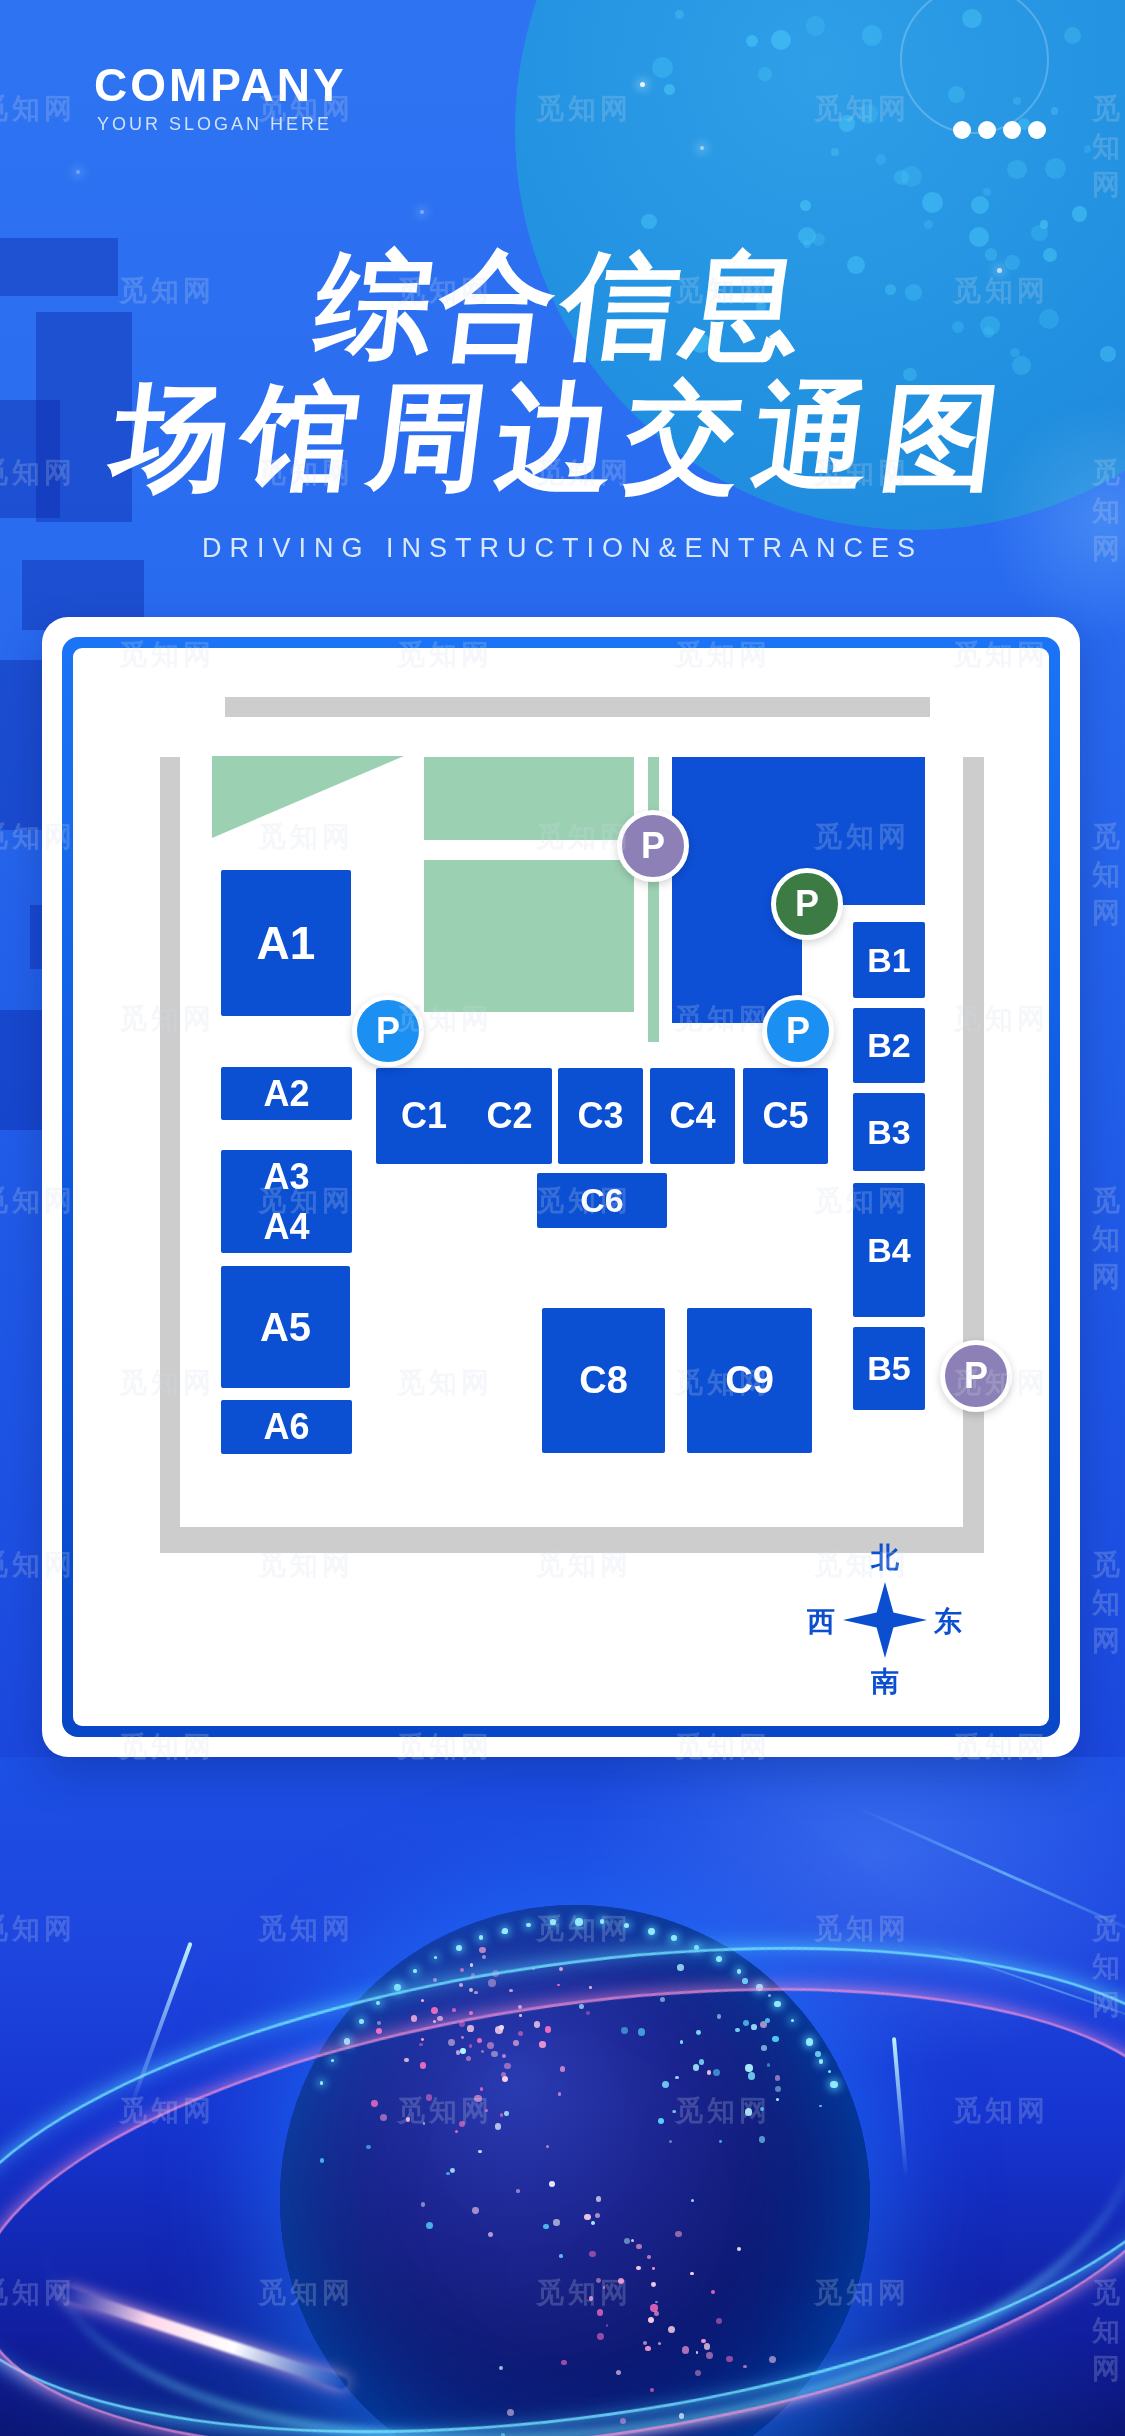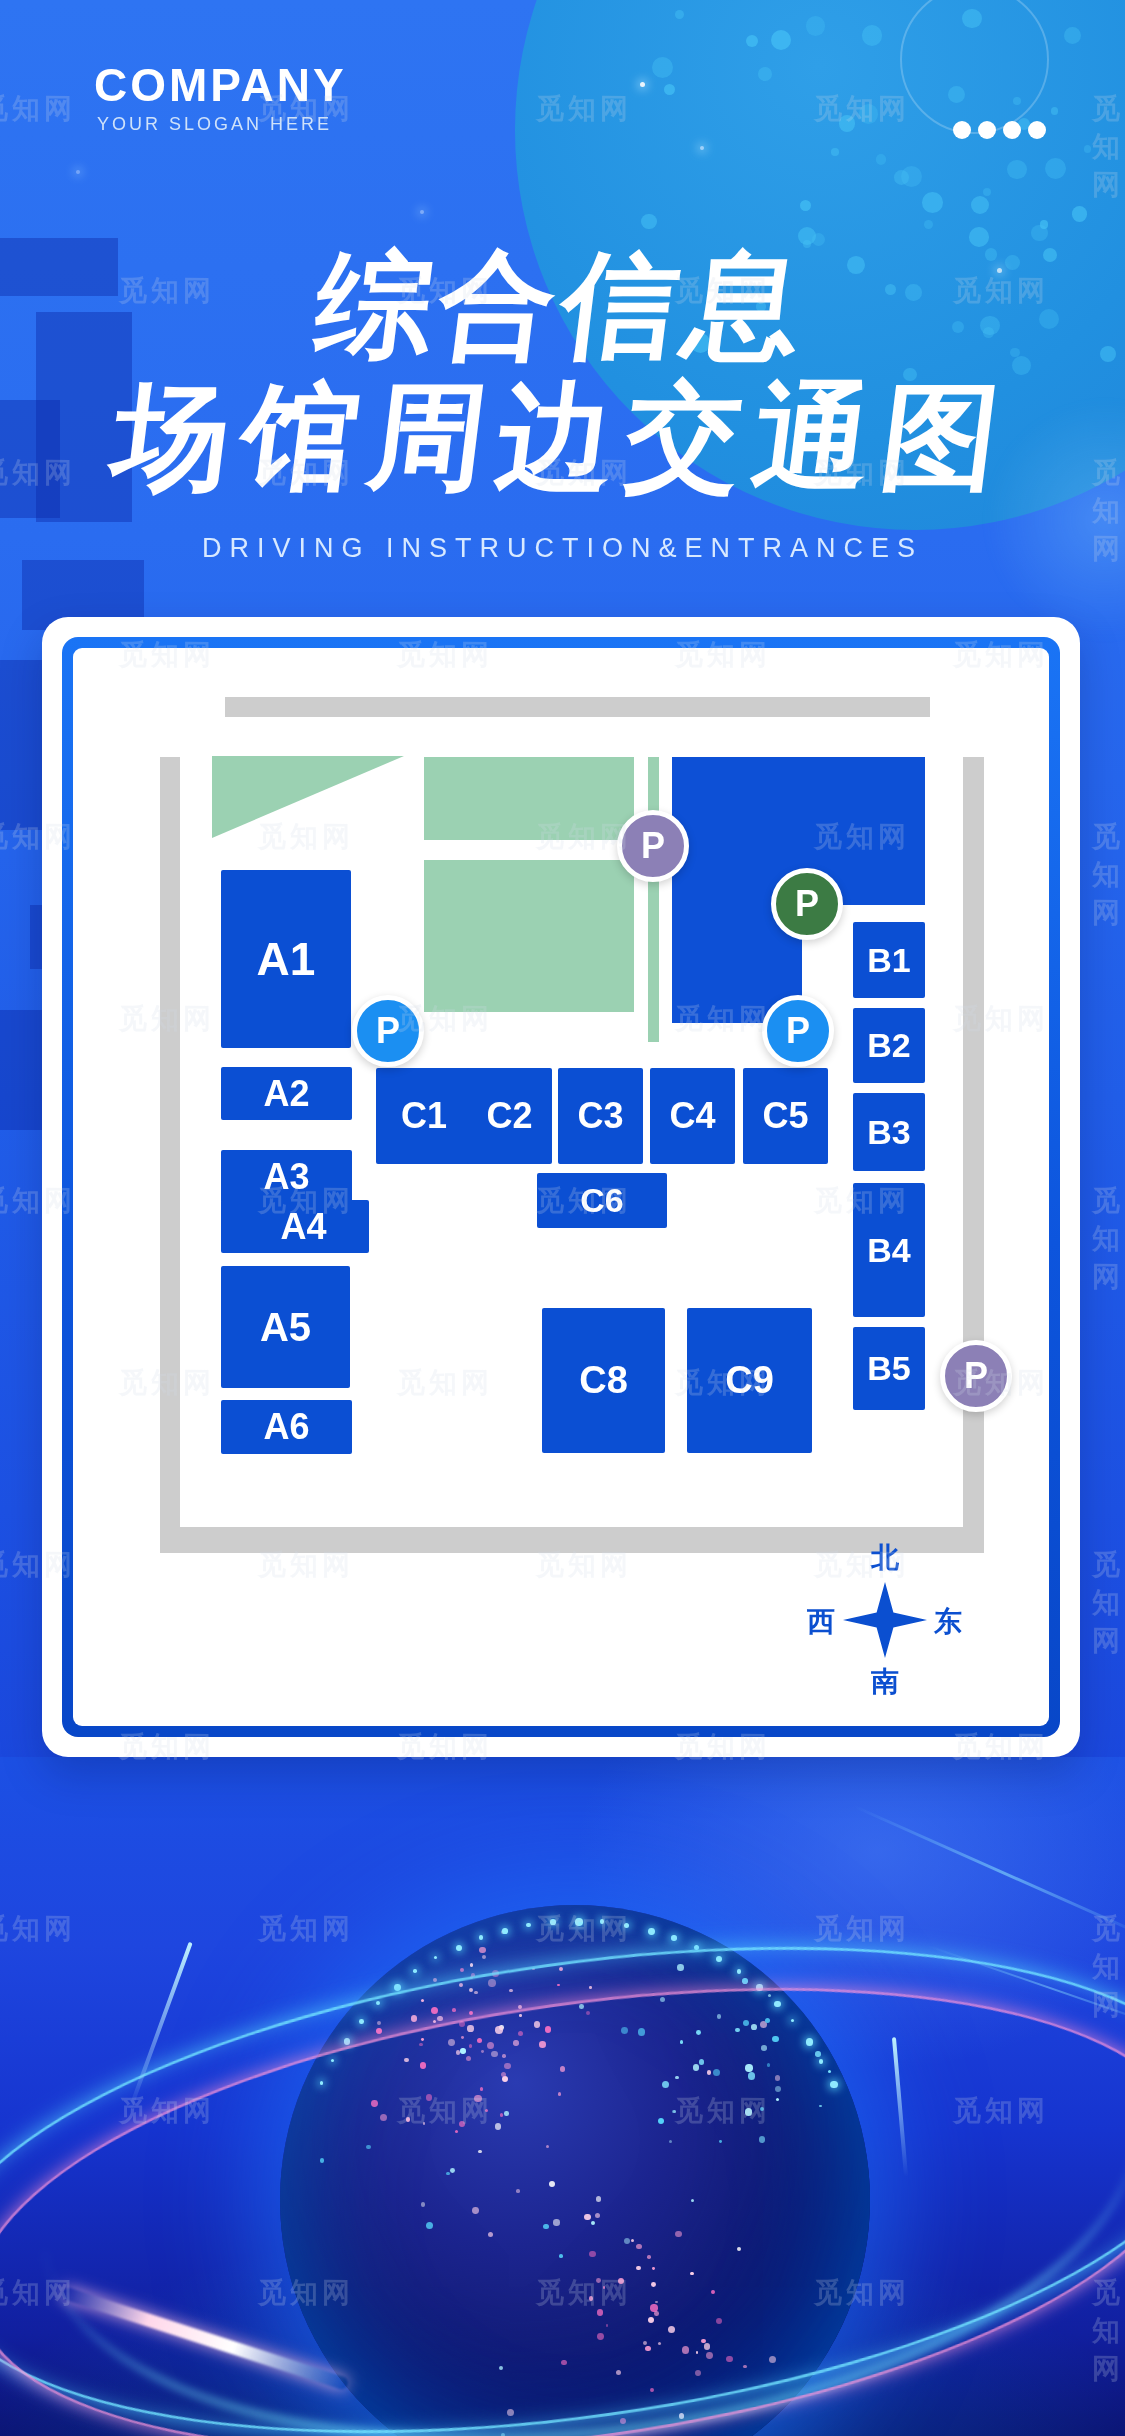--- a/index.html
+++ b/index.html
@@ -418,24 +418,24 @@
     <div class="road" style="left:160px;top:1527px;width:824px;height:26px;"></div>
 
     <div class="green" style="left:212px;top:756px;width:192px;height:82px;clip-path:polygon(0 0,100% 0,0 100%);"></div>
     <div class="green" style="left:424px;top:757px;width:210px;height:83px;"></div>
     <div class="green" style="left:424px;top:860px;width:210px;height:152px;"></div>
     <div class="green" style="left:648px;top:757px;width:11px;height:285px;"></div>
 
     <div class="bigblk" style="left:672px;top:757px;width:253px;height:148px;"></div>
     <div class="bigblk" style="left:672px;top:905px;width:130px;height:118px;"></div>
 
-    <div class="blk" style="left:221px;top:870px;width:130px;height:178px;font-size:46px;">A1</div>
+    <div class="blk" style="left:221px;top:870px;width:130px;height:146px;font-size:46px;">A1</div>
     <div class="blk" style="left:221px;top:1067px;width:131px;height:53px;font-size:36px;">A2</div>
     <div class="blk" style="left:221px;top:1150px;width:131px;height:53px;font-size:36px;">A3</div>
-    <div class="blk" style="left:221px;top:1200px;width:131px;height:53px;font-size:36px;padding-left:17px;">A4</div>
+    <div class="blk" style="left:221px;top:1200px;width:131px;height:53px;font-size:36px;">A4</div>
     <div class="blk" style="left:221px;top:1266px;width:129px;height:122px;font-size:40px;">A5</div>
     <div class="blk" style="left:221px;top:1400px;width:131px;height:54px;font-size:36px;">A6</div>
     <div class="blk" style="left:853px;top:922px;width:72px;height:76px;font-size:34px;">B1</div>
     <div class="blk" style="left:853px;top:1008px;width:72px;height:75px;font-size:34px;">B2</div>
     <div class="blk" style="left:853px;top:1093px;width:72px;height:78px;font-size:34px;">B3</div>
     <div class="blk" style="left:853px;top:1183px;width:72px;height:134px;font-size:34px;">B4</div>
     <div class="blk" style="left:853px;top:1327px;width:72px;height:83px;font-size:34px;">B5</div>
     <div class="blk" style="left:376px;top:1068px;width:96px;height:96px;font-size:36px;">C1</div>
     <div class="blk" style="left:467px;top:1068px;width:85px;height:96px;font-size:36px;">C2</div>
     <div class="blk" style="left:558px;top:1068px;width:85px;height:96px;font-size:36px;">C3</div>

